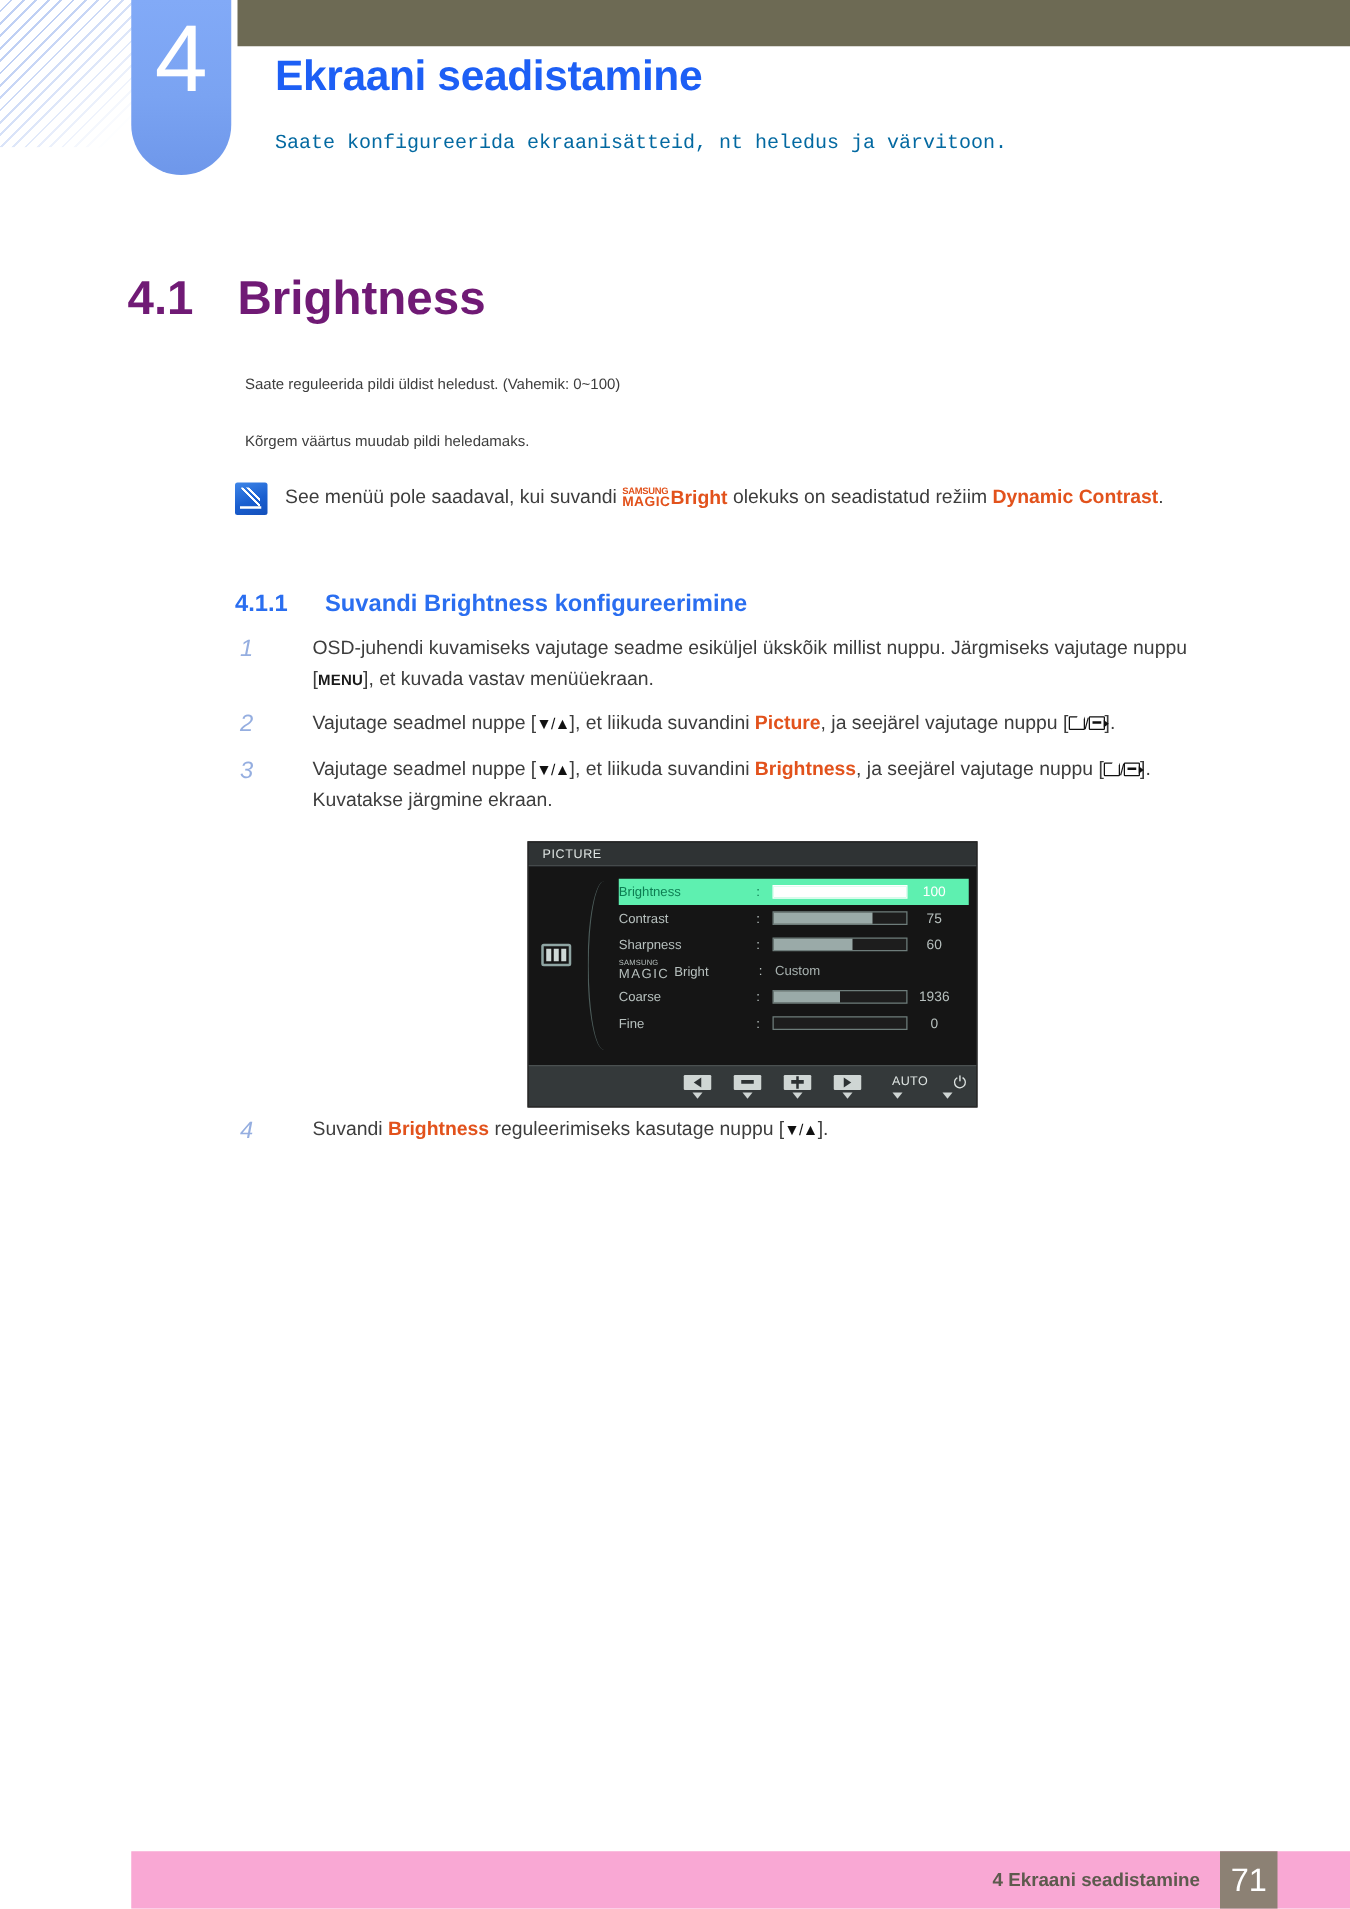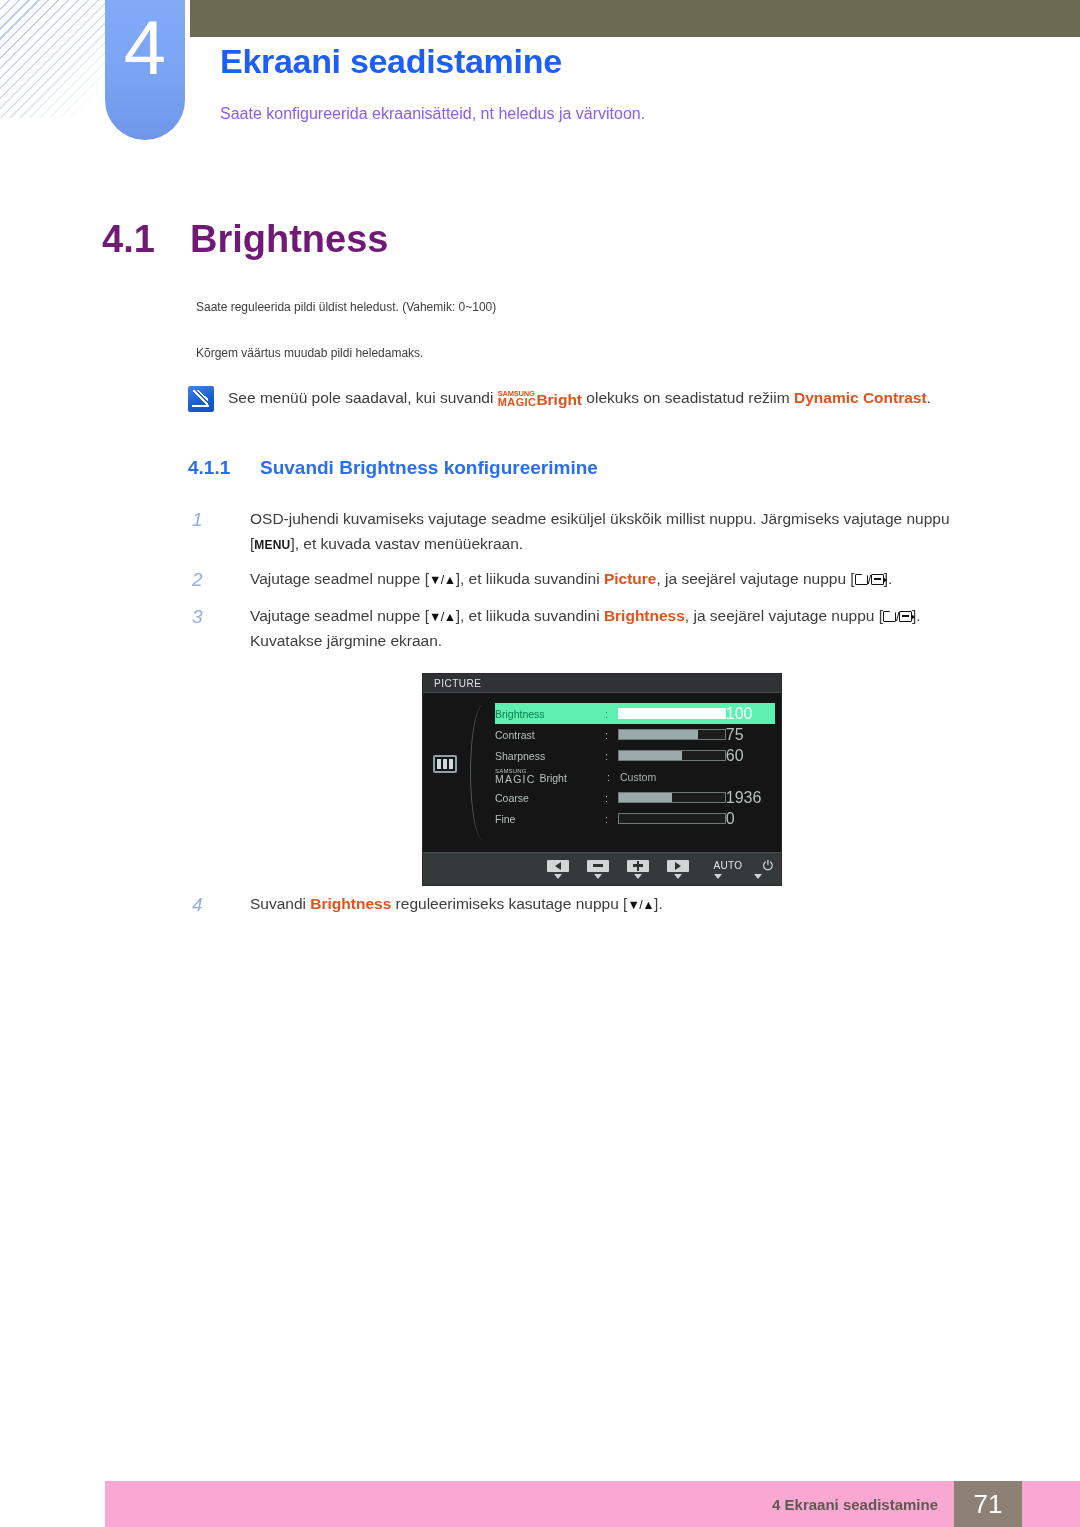--- a/index.html
+++ b/index.html
@@ -57,22 +57,23 @@
     position: absolute;
     left: 220px; top: 42px;
     color: #1d5ff5;
     font-size: 34px;
     font-weight: bold;
     letter-spacing: -0.3px;
   }
   .chapter-sub {
     position: absolute;
     left: 220px; top: 105px;
-    color: #8b5cf6;
+    color: #0369a1;
     font-size: 16px;
+    font-family: Liberation Mono, monospace;
   }
 
   
   .sec-head {
     position: absolute;
     left: 102px; top: 218px;
     color: #701a75;
     font-size: 38px;
     font-weight: bold;
   }
@@ -168,21 +169,21 @@
   .accent { color: #e2521c; font-weight: bold; }
 
   
   .subsec {
     position: absolute;
     left: 188px; top: 457px;
     color: #2a6ef0;
     font-size: 19px;
     font-weight: bold;
   }
-  .subsec .num { display: inline-block; width: 72px; }
+  .subsec .num { display: inline-block; width: 72px; margin-top: 16px; }
 
   
   .step {
     position: absolute;
     left: 192px;
     width: 800px;
     display: flex;
     gap: 18px;
   }
   .step .idx {
@@ -323,24 +324,24 @@
     background: #1d1d1d;
     position: relative;
   }
   .row .bar .fill {
     position: absolute;
     left: 0; top: 0; bottom: 0;
     background: #9aaaa8;
   }
   .row .val {
     width: 50px;
-    text-align: left;
+    text-align: center;
     padding-right: 6px;
     color: #b7c0be;
-    font-size: 16px;
+    font-size: 11px;
   }
   .row .textval {
     color: #a8b2b0;
     font-size: 10.5px;
   }
 
   
   .row.sel {
     background: #5ef0b0;
   }
@@ -416,21 +417,21 @@
     align-items: center;
     justify-content: flex-end;
   }
   .foot-text {
     color: #5d5a4e;
     font-size: 15px;
     font-weight: bold;
     padding-right: 16px;
   }
   .foot-page {
-    width: 68px; height: 46px;
+    width: 46px; height: 46px;
     background: #8c8174;
     color: #ffffff;
     font-size: 26px;
     display: flex;
     align-items: center;
     justify-content: center;
     margin-right: 58px;
   }
 </style>
 </head>

